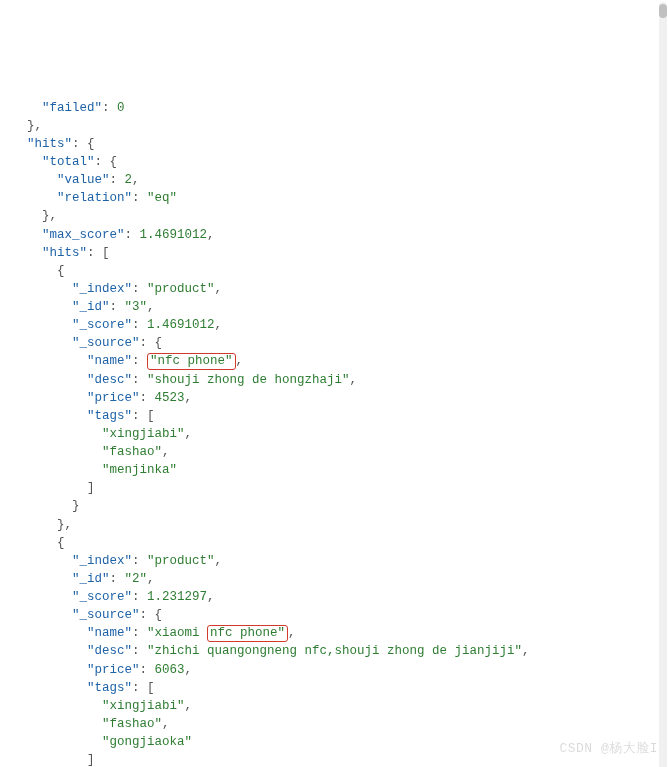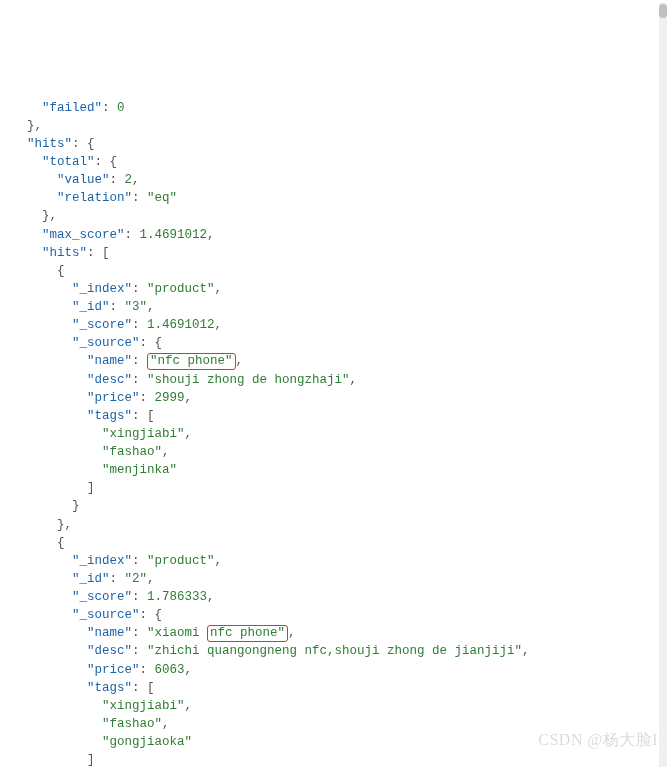--- a/index.html
+++ b/index.html
@@ -22,24 +22,24 @@
   .hl {
     border: 1.8px solid #d13a2a;
     padding: 0 2px;
     border-radius: 3px;
     display: inline-block;
     line-height: 1.2;
   }
   .watermark {
     position: fixed;
     right: 10px;
-    bottom: 16px;
+    bottom: 8px;
     color: rgba(0,0,0,0.15);
-    font-family: Liberation Serif, serif;
-    font-size: 16px;
+    font-family: Liberation Mono, monospace;
+    font-size: 13px;
     letter-spacing: 0.5px;
   }
   .scroll-track {
     position: absolute;
     right: 1px;
     top: 2px;
     bottom: 2px;
     width: 8px;
     background: #f0f0f0;
     border-radius: 4px;
@@ -72,32 +72,32 @@
 <span class="p">    },</span>
 <span class="p">    </span><span class="k">"max_score"</span><span class="p">: </span><span class="n">1.4691012</span><span class="p">,</span>
 <span class="p">    </span><span class="k">"hits"</span><span class="p">: [</span>
 <span class="p">      {</span>
 <span class="p">        </span><span class="k">"_index"</span><span class="p">: </span><span class="s">"product"</span><span class="p">,</span>
 <span class="p">        </span><span class="k">"_id"</span><span class="p">: </span><span class="s">"3"</span><span class="p">,</span>
 <span class="p">        </span><span class="k">"_score"</span><span class="p">: </span><span class="n">1.4691012</span><span class="p">,</span>
 <span class="p">        </span><span class="k">"_source"</span><span class="p">: {</span>
 <span class="p">          </span><span class="k">"name"</span><span class="p">: </span><span class="hl"><span class="s">"nfc phone"</span></span><span class="p">,</span>
 <span class="p">          </span><span class="k">"desc"</span><span class="p">: </span><span class="s">"shouji zhong de hongzhaji"</span><span class="p">,</span>
-<span class="p">          </span><span class="k">"price"</span><span class="p">: </span><span class="n">2999</span><span class="p">,</span>
+<span class="p">          </span><span class="k">"price"</span><span class="p">: </span><span class="n">4523</span><span class="p">,</span>
 <span class="p">          </span><span class="k">"tags"</span><span class="p">: [</span>
 <span class="p">            </span><span class="s">"xingjiabi"</span><span class="p">,</span>
 <span class="p">            </span><span class="s">"fashao"</span><span class="p">,</span>
 <span class="p">            </span><span class="s">"menjinka"</span>
 <span class="p">          ]</span>
 <span class="p">        }</span>
 <span class="p">      },</span>
 <span class="p">      {</span>
 <span class="p">        </span><span class="k">"_index"</span><span class="p">: </span><span class="s">"product"</span><span class="p">,</span>
 <span class="p">        </span><span class="k">"_id"</span><span class="p">: </span><span class="s">"2"</span><span class="p">,</span>
-<span class="p">        </span><span class="k">"_score"</span><span class="p">: </span><span class="n">1.786333</span><span class="p">,</span>
+<span class="p">        </span><span class="k">"_score"</span><span class="p">: </span><span class="n">1.231297</span><span class="p">,</span>
 <span class="p">        </span><span class="k">"_source"</span><span class="p">: {</span>
 <span class="p">          </span><span class="k">"name"</span><span class="p">: </span><span class="s">"xiaomi </span><span class="hl"><span class="s">nfc phone"</span></span><span class="p">,</span>
 <span class="p">          </span><span class="k">"desc"</span><span class="p">: </span><span class="s">"zhichi quangongneng nfc,shouji zhong de jianjiji"</span><span class="p">,</span>
 <span class="p">          </span><span class="k">"price"</span><span class="p">: </span><span class="n">6063</span><span class="p">,</span>
 <span class="p">          </span><span class="k">"tags"</span><span class="p">: [</span>
 <span class="p">            </span><span class="s">"xingjiabi"</span><span class="p">,</span>
 <span class="p">            </span><span class="s">"fashao"</span><span class="p">,</span>
 <span class="p">            </span><span class="s">"gongjiaoka"</span>
 <span class="p">          ]</span>
 

